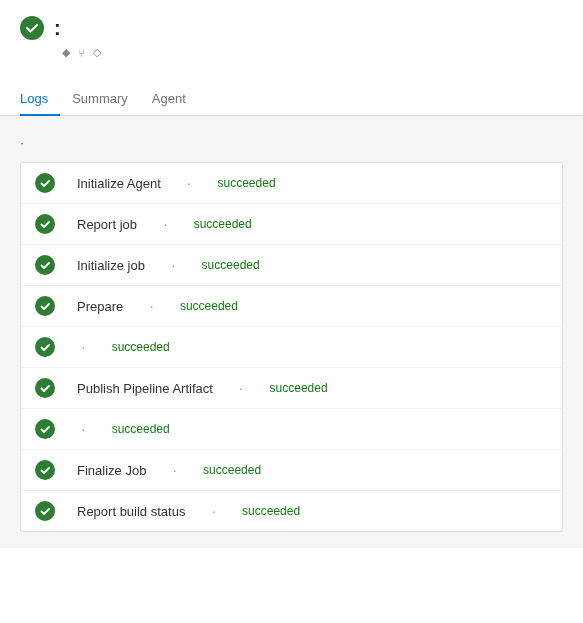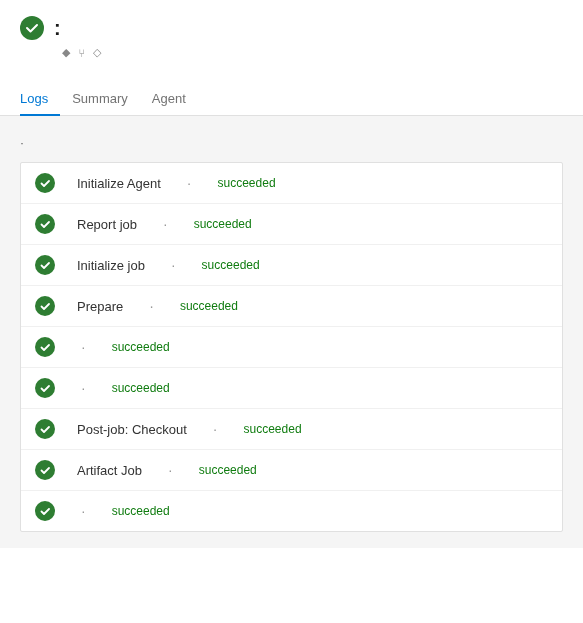--- a/index.html
+++ b/index.html
@@ -242,47 +242,48 @@
           </div>
           <span class="step-separator">·</span>
           <span class="step-status">succeeded</span>
         </div>
         <div class="step-item">
           <div class="step-icon">
             <svg viewBox="0 0 11 11" fill="none">
               <polyline points="1.5,5.5 4,8 9,3" stroke="white" stroke-width="1.8" stroke-linecap="round" stroke-linejoin="round"></polyline>
             </svg>
           </div>
-          <span class="step-separator">·</span>
-          <span class="step-status">succeeded</span>
-        </div>
-        <div class="step-item">
-          <div class="step-icon">
-            <svg viewBox="0 0 11 11" fill="none">
-              <polyline points="1.5,5.5 4,8 9,3" stroke="white" stroke-width="1.8" stroke-linecap="round" stroke-linejoin="round"></polyline>
-            </svg>
-          </div>
-          <span class="step-name">Post-job: Checkout</span>
-          <span class="step-separator">·</span>
-          <span class="step-status">succeeded</span>
-        </div>
-        <div class="step-item">
-          <div class="step-icon">
-            <svg viewBox="0 0 11 11" fill="none">
-              <polyline points="1.5,5.5 4,8 9,3" stroke="white" stroke-width="1.8" stroke-linecap="round" stroke-linejoin="round"></polyline>
-            </svg>
-          </div>
-          <span class="step-name">Artifact Job</span>
-          <span class="step-separator">·</span>
-          <span class="step-status">succeeded</span>
-        </div>
-        <div class="step-item">
-          <div class="step-icon">
-            <svg viewBox="0 0 11 11" fill="none">
-              <polyline points="1.5,5.5 4,8 9,3" stroke="white" stroke-width="1.8" stroke-linecap="round" stroke-linejoin="round"></polyline>
-            </svg>
-          </div>
+          <span class="step-name">Publish Pipeline Artifact</span>
+          <span class="step-separator">·</span>
+          <span class="step-status">succeeded</span>
+        </div>
+        <div class="step-item">
+          <div class="step-icon">
+            <svg viewBox="0 0 11 11" fill="none">
+              <polyline points="1.5,5.5 4,8 9,3" stroke="white" stroke-width="1.8" stroke-linecap="round" stroke-linejoin="round"></polyline>
+            </svg>
+          </div>
+          <span class="step-separator">·</span>
+          <span class="step-status">succeeded</span>
+        </div>
+        <div class="step-item">
+          <div class="step-icon">
+            <svg viewBox="0 0 11 11" fill="none">
+              <polyline points="1.5,5.5 4,8 9,3" stroke="white" stroke-width="1.8" stroke-linecap="round" stroke-linejoin="round"></polyline>
+            </svg>
+          </div>
+          <span class="step-name">Finalize Job</span>
+          <span class="step-separator">·</span>
+          <span class="step-status">succeeded</span>
+        </div>
+        <div class="step-item">
+          <div class="step-icon">
+            <svg viewBox="0 0 11 11" fill="none">
+              <polyline points="1.5,5.5 4,8 9,3" stroke="white" stroke-width="1.8" stroke-linecap="round" stroke-linejoin="round"></polyline>
+            </svg>
+          </div>
+          <span class="step-name">Report build status</span>
           <span class="step-separator">·</span>
           <span class="step-status">succeeded</span>
         </div>
       </div>
   </div>
 </div>
 
 </body></html>

